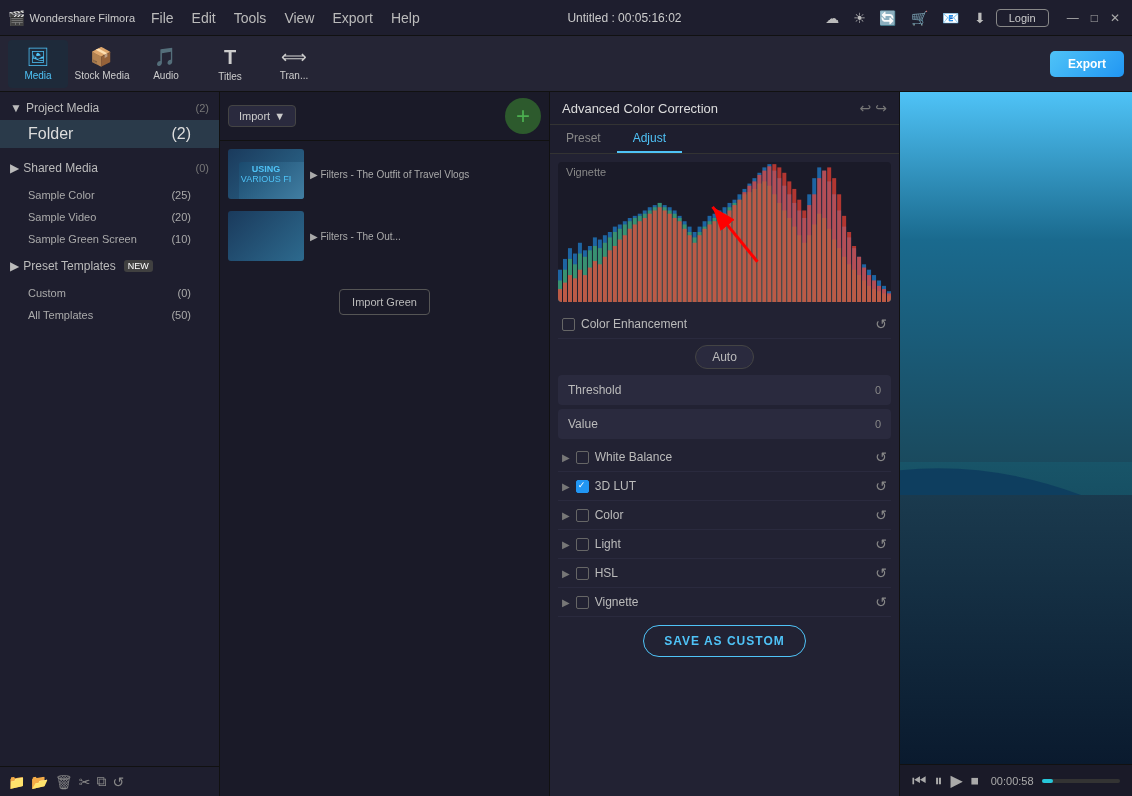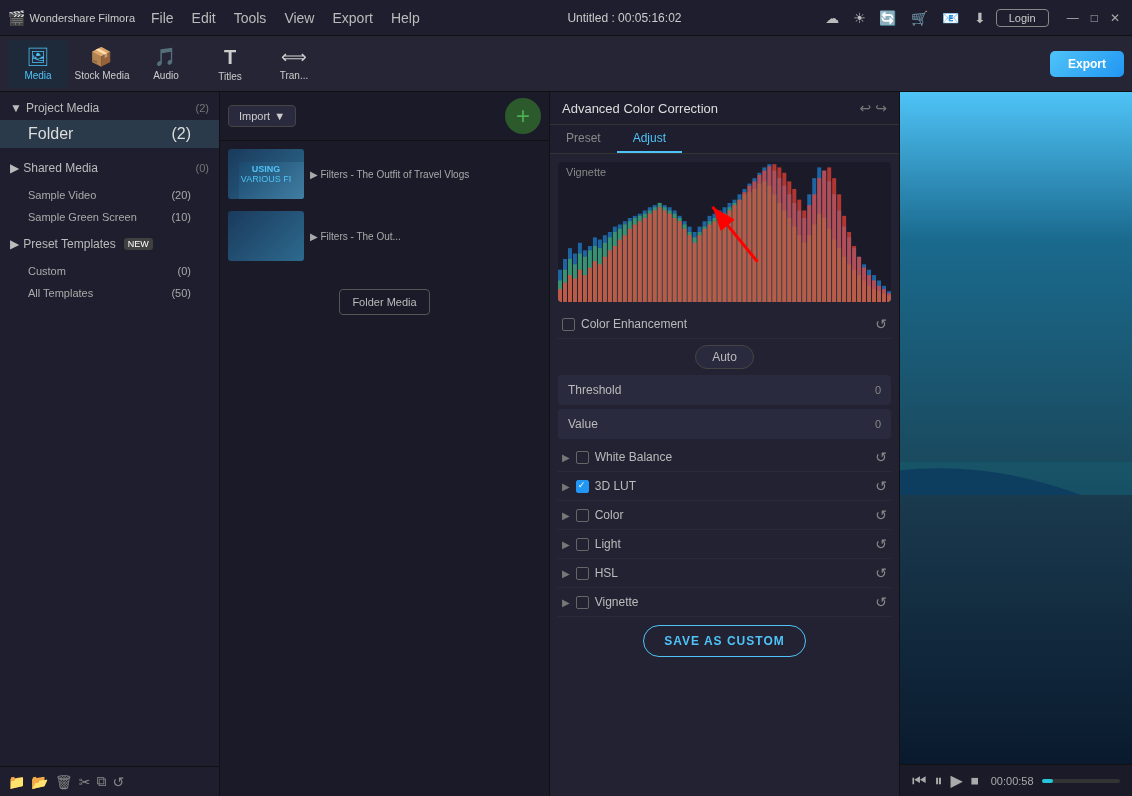--- a/index.html
+++ b/index.html
@@ -472,20 +472,24 @@
       </div>
     </div>
     <div class="panel-section">
       <div class="section-header">
         <span>▶</span>
         <span>Shared Media</span>
         <span class="count">(0)</span>
       </div>
     </div>
     <div class="sub-item">
+      <span>Sample Color</span>
+      <span class="count">(25)</span>
+    </div>
+    <div class="sub-item">
       <span>Sample Video</span>
       <span class="count">(20)</span>
     </div>
     <div class="sub-item">
       <span>Sample Green Screen</span>
       <span class="count">(10)</span>
     </div>
     <div class="panel-section">
       <div class="section-header">
         <span>▶</span>
@@ -535,21 +539,21 @@
       </div>
       <div class="media-item">
         <div class="media-thumb" style="background:linear-gradient(135deg,#1a3a5c,#2d6a8e);">
         </div>
         <div class="media-info">
           <span>▶</span>
           <span>Filters - The Out...</span>
         </div>
       </div>
       <div style="text-align:center;margin-top:20px;">
-        <button id="import-media-btn">Folder Media</button>
+        <button id="import-media-btn">Import Green</button>
       </div>
     </div>
   </div>
 
   <div id="color-panel">
     <div id="panel-title" style="display: flex; justify-content: space-between; align-items: center;">
       <span>Advanced Color Correction</span>
       <div id="panel-icons" style="padding: 0px;">
         <span class="icon-btn">↩</span>
         <span class="icon-btn">↪</span>

